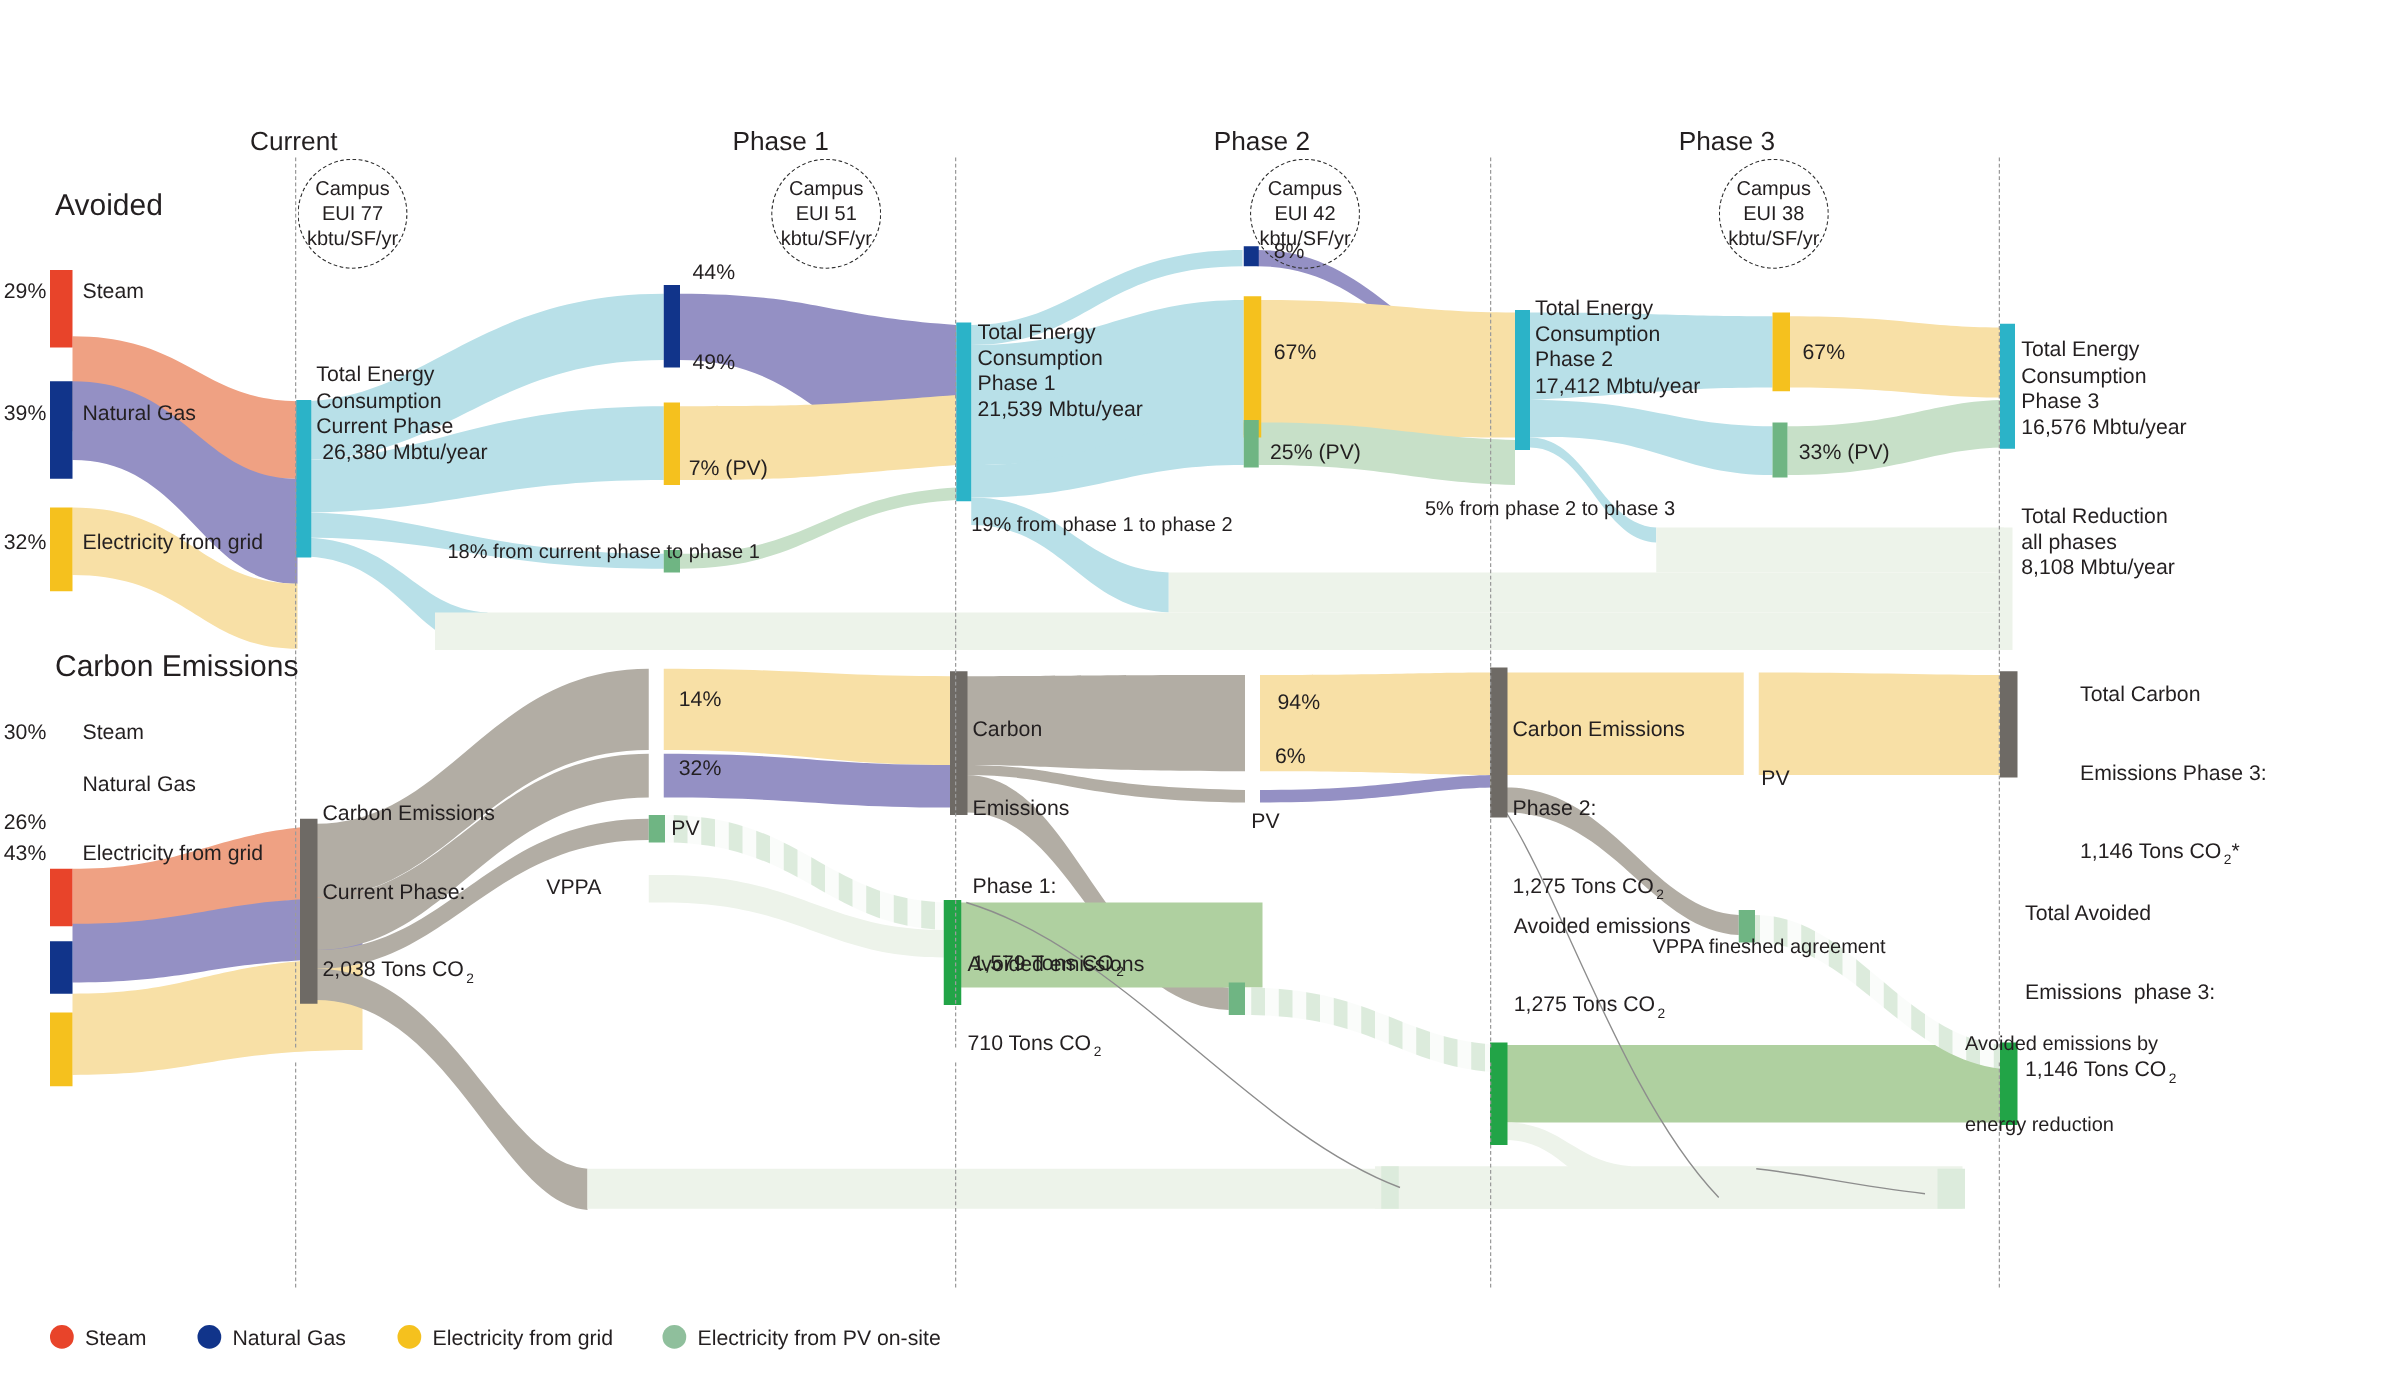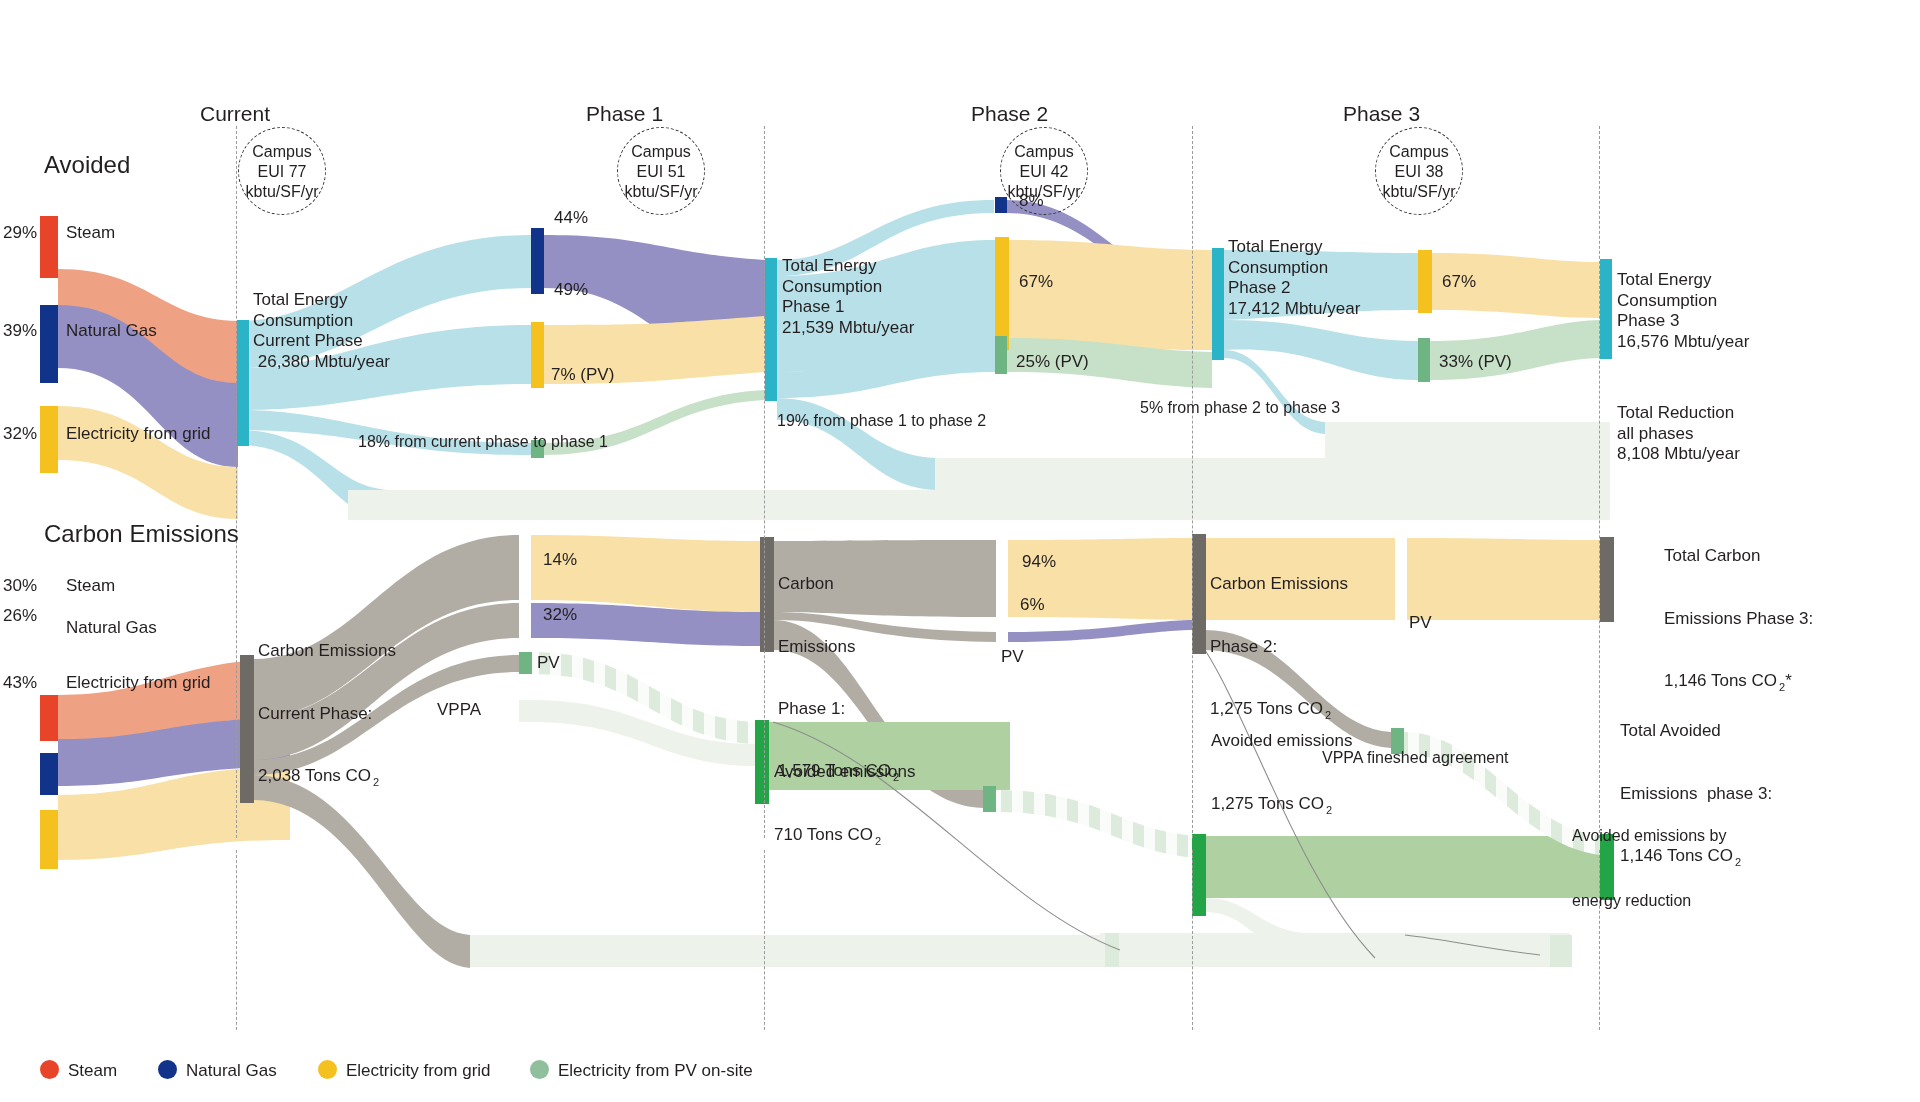--- a/index.html
+++ b/index.html
@@ -284,21 +284,21 @@
   <div class="lbl flow-lbl" style="left:1439px;top:352px;">33% (PV)</div>
 
   <div class="lbl small-lbl" style="left:358px;top:432px;">18% from current phase to phase 1</div>
   <div class="lbl small-lbl" style="left:777px;top:411px;">19% from phase 1 to phase 2</div>
   <div class="lbl small-lbl" style="left:1140px;top:398px;">5% from phase 2 to phase 3</div>
 
   <div class="lbl section-title" style="left:44px;top:519px;">Carbon Emissions</div>
 
   <div class="lbl pct-left" style="left:3px;top:576px;">30%</div>
   <div class="lbl node-lbl" style="left:66px;top:576px;">Steam</div>
-  <div class="lbl pct-left" style="left:3px;top:606px;">26%</div>
+  <div class="lbl pct-left" style="left:3px;top:648px;">26%</div>
   <div class="lbl node-lbl" style="left:66px;top:618px;">Natural Gas</div>
   <div class="lbl pct-left" style="left:3px;top:673px;">43%</div>
   <div class="lbl node-lbl" style="left:66px;top:673px;">Electricity from grid</div>
 
   <div class="lbl node-lbl" style="left:258px;top:600px;">
     <div>Carbon Emissions</div>
     <div>Current Phase:</div>
     <div><span>2,038 Tons CO</span><span class="sub">2</span></div>
   </div>
 

